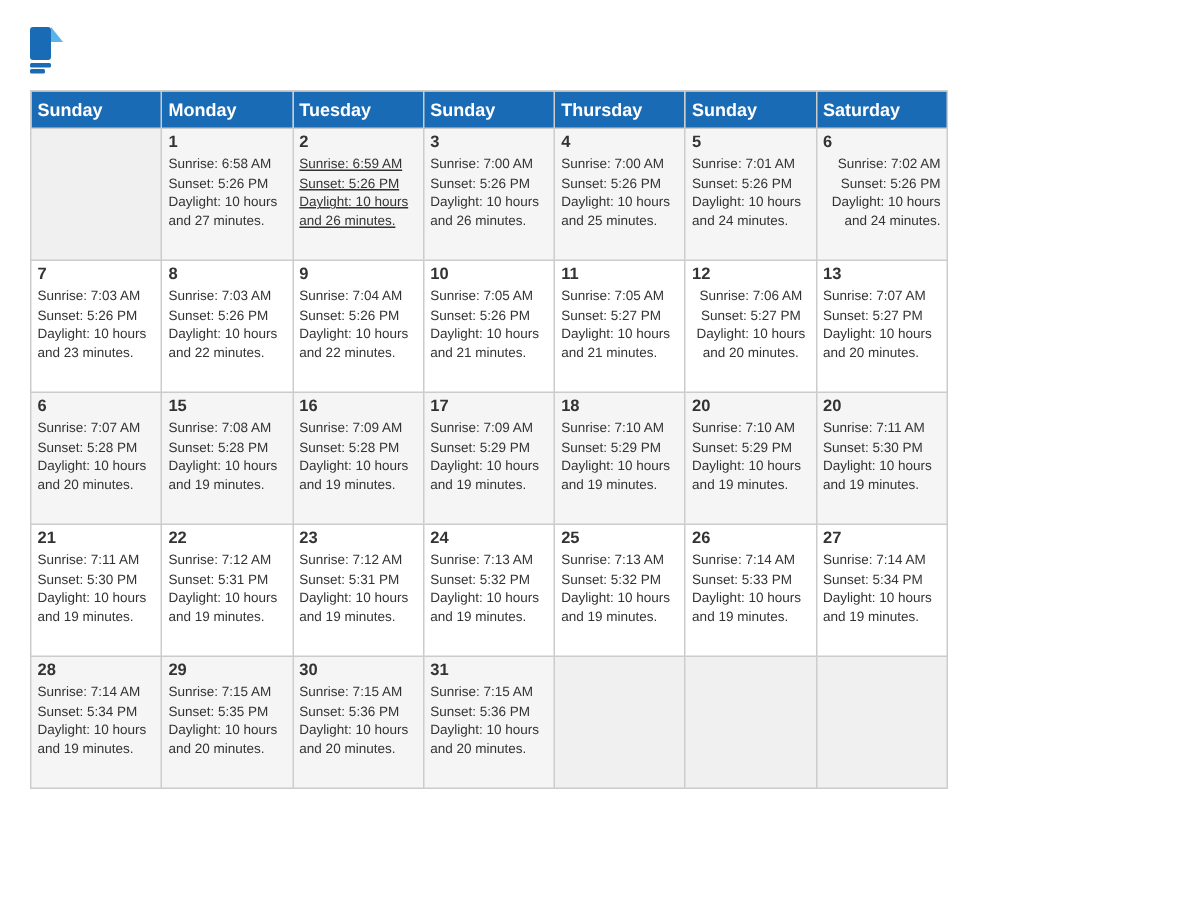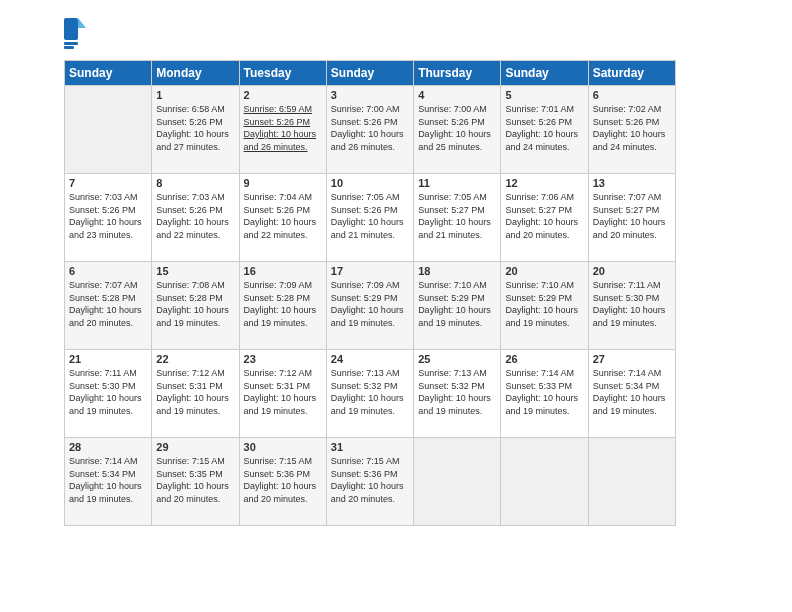--- a/index.html
+++ b/index.html
@@ -6,21 +6,20 @@
     body {
       font-family: Arial, sans-serif;
       background: #fff;
       width: 792px;
       height: 612px;
       overflow: hidden;
     }
     .container {
       width: 652px;
       padding: 18px 20px 10px 20px;
-      margin-left: 44px;
     }
     .header {
       display: flex;
       justify-content: space-between;
       align-items: flex-start;
       margin-bottom: 10px;
     }
     .logo {
       display: flex;
       align-items: center;
@@ -157,21 +156,21 @@
           </td>
           <td>
             <span class="day-number">5</span>
             <div class="day-info" style="white-space: pre-line;">Sunrise: 7:01 AM
 Sunset: 5:26 PM
 Daylight: 10 hours
 and 24 minutes.</div>
           </td>
           <td>
             <span class="day-number">6</span>
-            <div class="day-info" style="white-space: pre-line;">Sunrise: 7:02 AM
+            <div class="day-info" style="white-space: pre-line; text-align: right;">Sunrise: 7:02 AM
 Sunset: 5:26 PM
 Daylight: 10 hours
 and 24 minutes.</div>
           </td>
         </tr>
         <tr>
           <td>
             <span class="day-number">7</span>
             <div class="day-info" style="white-space: pre-line;">Sunrise: 7:03 AM
 Sunset: 5:26 PM
@@ -201,21 +200,21 @@
           </td>
           <td>
             <span class="day-number">11</span>
             <div class="day-info" style="white-space: pre-line;">Sunrise: 7:05 AM
 Sunset: 5:27 PM
 Daylight: 10 hours
 and 21 minutes.</div>
           </td>
           <td>
             <span class="day-number">12</span>
-            <div class="day-info" style="white-space: pre-line;">Sunrise: 7:06 AM
+            <div class="day-info" style="white-space: pre-line; text-align: center;">Sunrise: 7:06 AM
 Sunset: 5:27 PM
 Daylight: 10 hours
 and 20 minutes.</div>
           </td>
           <td>
             <span class="day-number">13</span>
             <div class="day-info" style="white-space: pre-line;">Sunrise: 7:07 AM
 Sunset: 5:27 PM
 Daylight: 10 hours
 and 20 minutes.</div>

